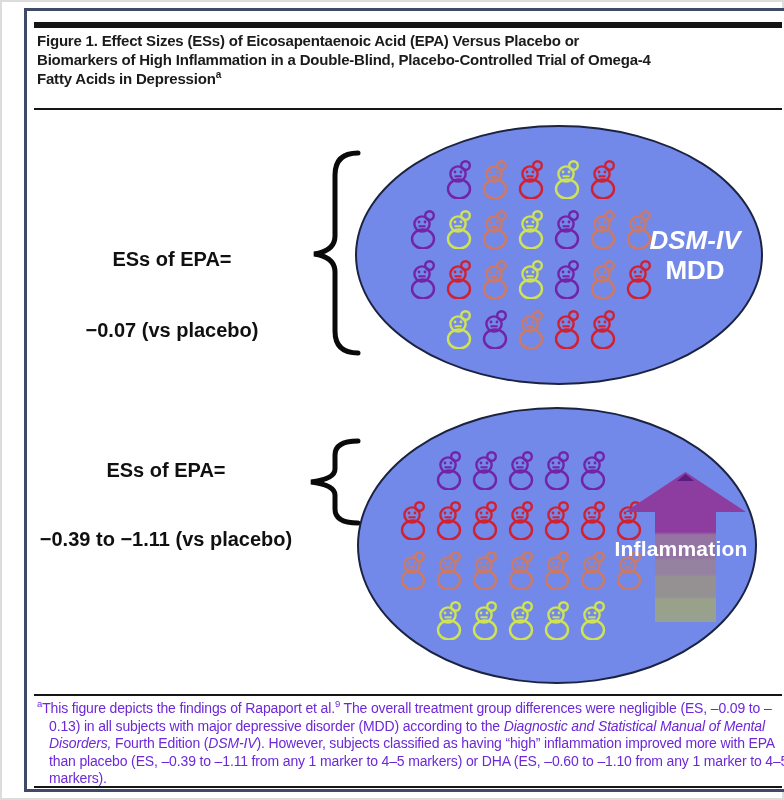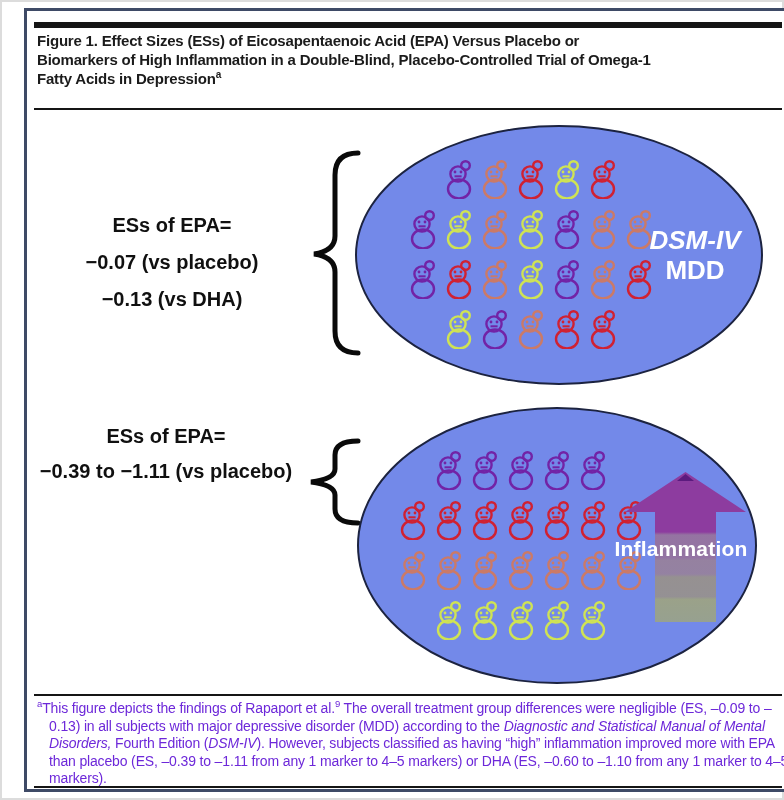--- a/index.html
+++ b/index.html
@@ -14,21 +14,21 @@
   .figure-title{position:absolute;left:10px;top:21px;width:746px;
       font-weight:bold;font-size:15px;line-height:18.8px;color:#1b1b1b;letter-spacing:-0.2px;}
   .figure-title div{white-space:nowrap;}
   .figure-title sup{font-size:10px;vertical-align:super;line-height:0;}
   .rule{position:absolute;left:7px;width:748px;height:2px;background:#151515;}
   .rule.under-title{top:97px;}
   .rule.above-foot{top:683px;}
   .rule.bottom{top:775px;}
 
   .es-label{position:absolute;text-align:center;font-weight:bold;color:#101010;}
-  .es-label div{white-space:nowrap;}
+  .es-label div{white-space:nowrap;margin-top:34px;}
   .es-label.upper{left:20px;top:196px;width:250px;font-size:20px;line-height:37px;}
   .es-label.lower{left:8px;top:408px;width:262px;font-size:20px;line-height:35px;}
 
   .brace{position:absolute;}
   .brace.upper{left:277px;top:137px;}
   .brace.lower{left:275px;top:425px;}
 
   .blue-ellipse{position:absolute;background:var(--ellipse-fill,#7389e9);
       border:2px solid #1c2340;border-radius:50%;box-sizing:border-box;}
   .blue-ellipse.upper{left:328px;top:114px;width:408px;height:260px;}
@@ -71,30 +71,29 @@
 </svg>
 
 <div class="page-edge"></div>
 
 <div class="panel" style="border-color: rgb(62, 74, 102);">
 
   <div class="top-bar" style="background: rgb(21, 21, 21);"></div>
 
   <div class="figure-title">
       <div>Figure 1. Effect Sizes (ESs) of Eicosapentaenoic Acid (EPA) Versus Placebo or</div>
-      <div>Biomarkers of High Inflammation in a Double-Blind, Placebo-Controlled Trial of Omega-1</div>
+      <div>Biomarkers of High Inflammation in a Double-Blind, Placebo-Controlled Trial of Omega-4</div>
       <div>Fatty Acids in Depression<sup>a</sup></div>
     </div>
 
   <div class="rule under-title" style="background: rgb(21, 21, 21);"></div>
 
   <div class="es-label upper">
       <div>ESs of EPA=</div>
       <div>−0.07 (vs placebo)</div>
-      <div>−0.13 (vs DHA)</div>
     </div>
 
   <svg class="brace upper" width="60" height="210" viewBox="0 0 60 210">
     <path d="M54 5 Q31 5 31 27 L31 88 Q31 103 10 106 Q31 109 31 124 L31 183 Q31 205 54 205" fill="none" stroke="#0a0a0a" stroke-width="5" stroke-linecap="round"></path>
   </svg>
 
   <div class="blue-ellipse upper" style="border-color: rgb(28, 35, 64);">
     <div class="icon-grid upper">
         <div class="icon-row row-5">
           <svg class="person" viewBox="0 0 30 40" style="color: rgb(114, 35, 166);">

